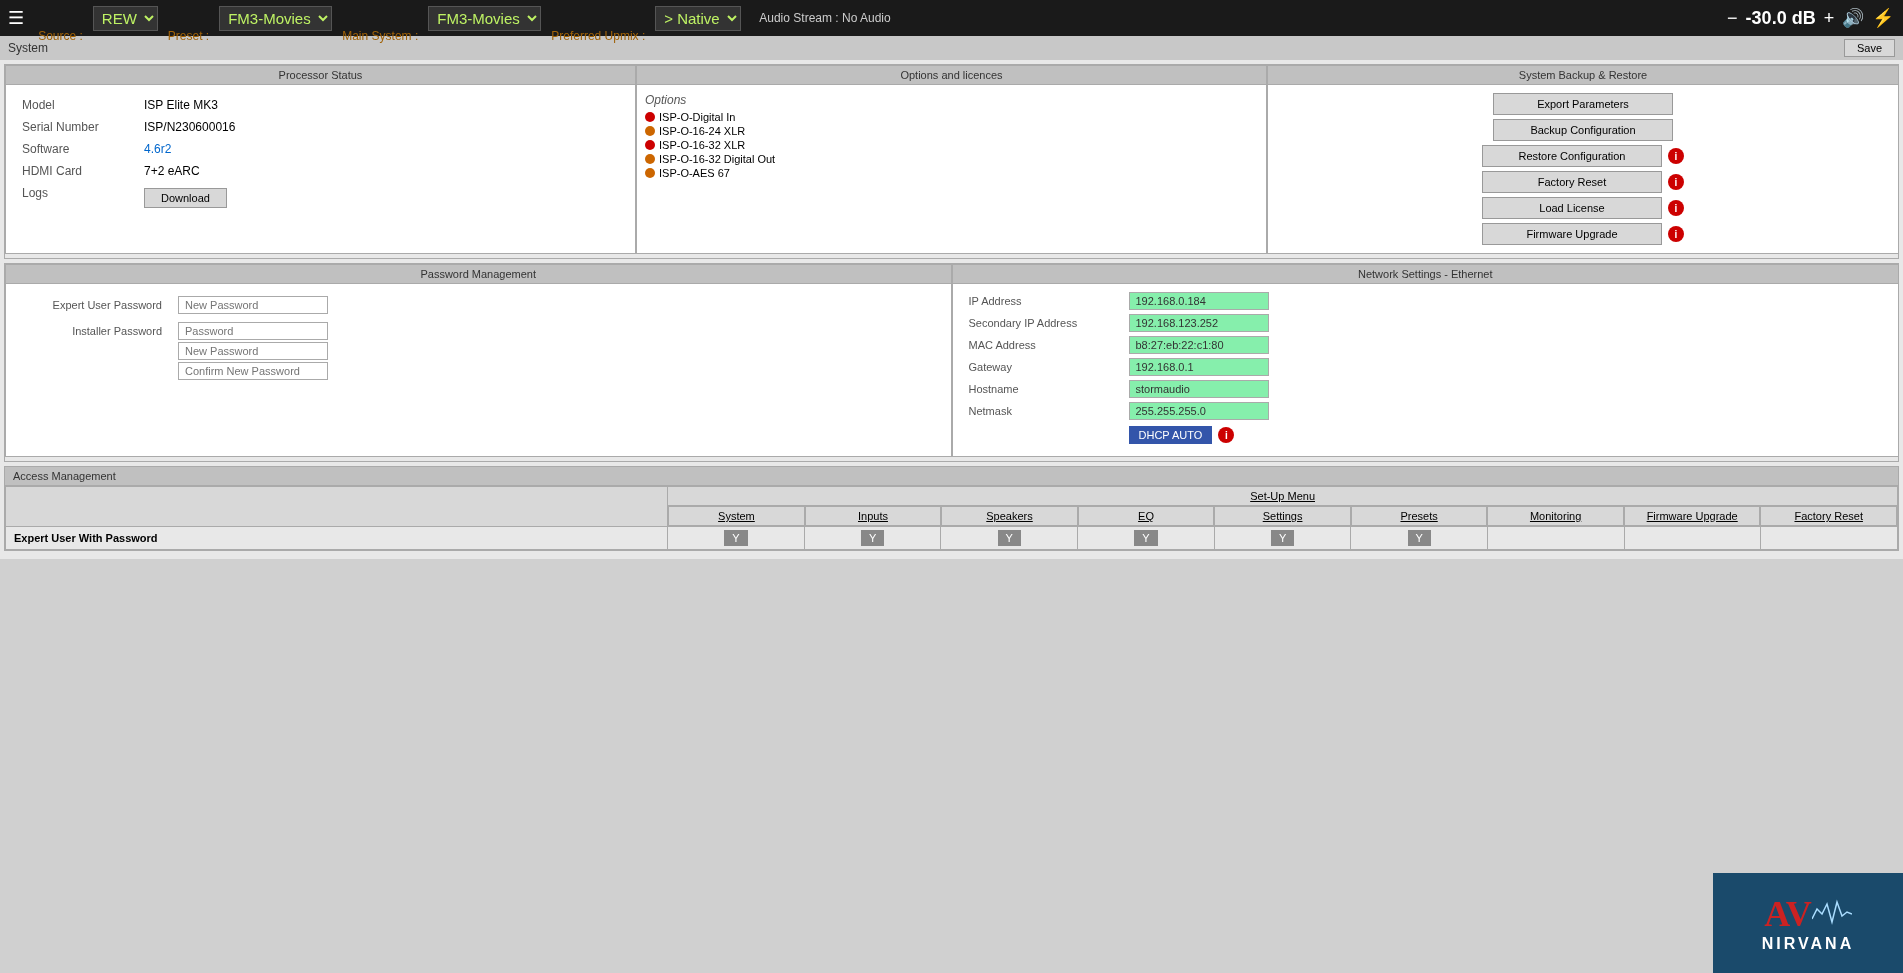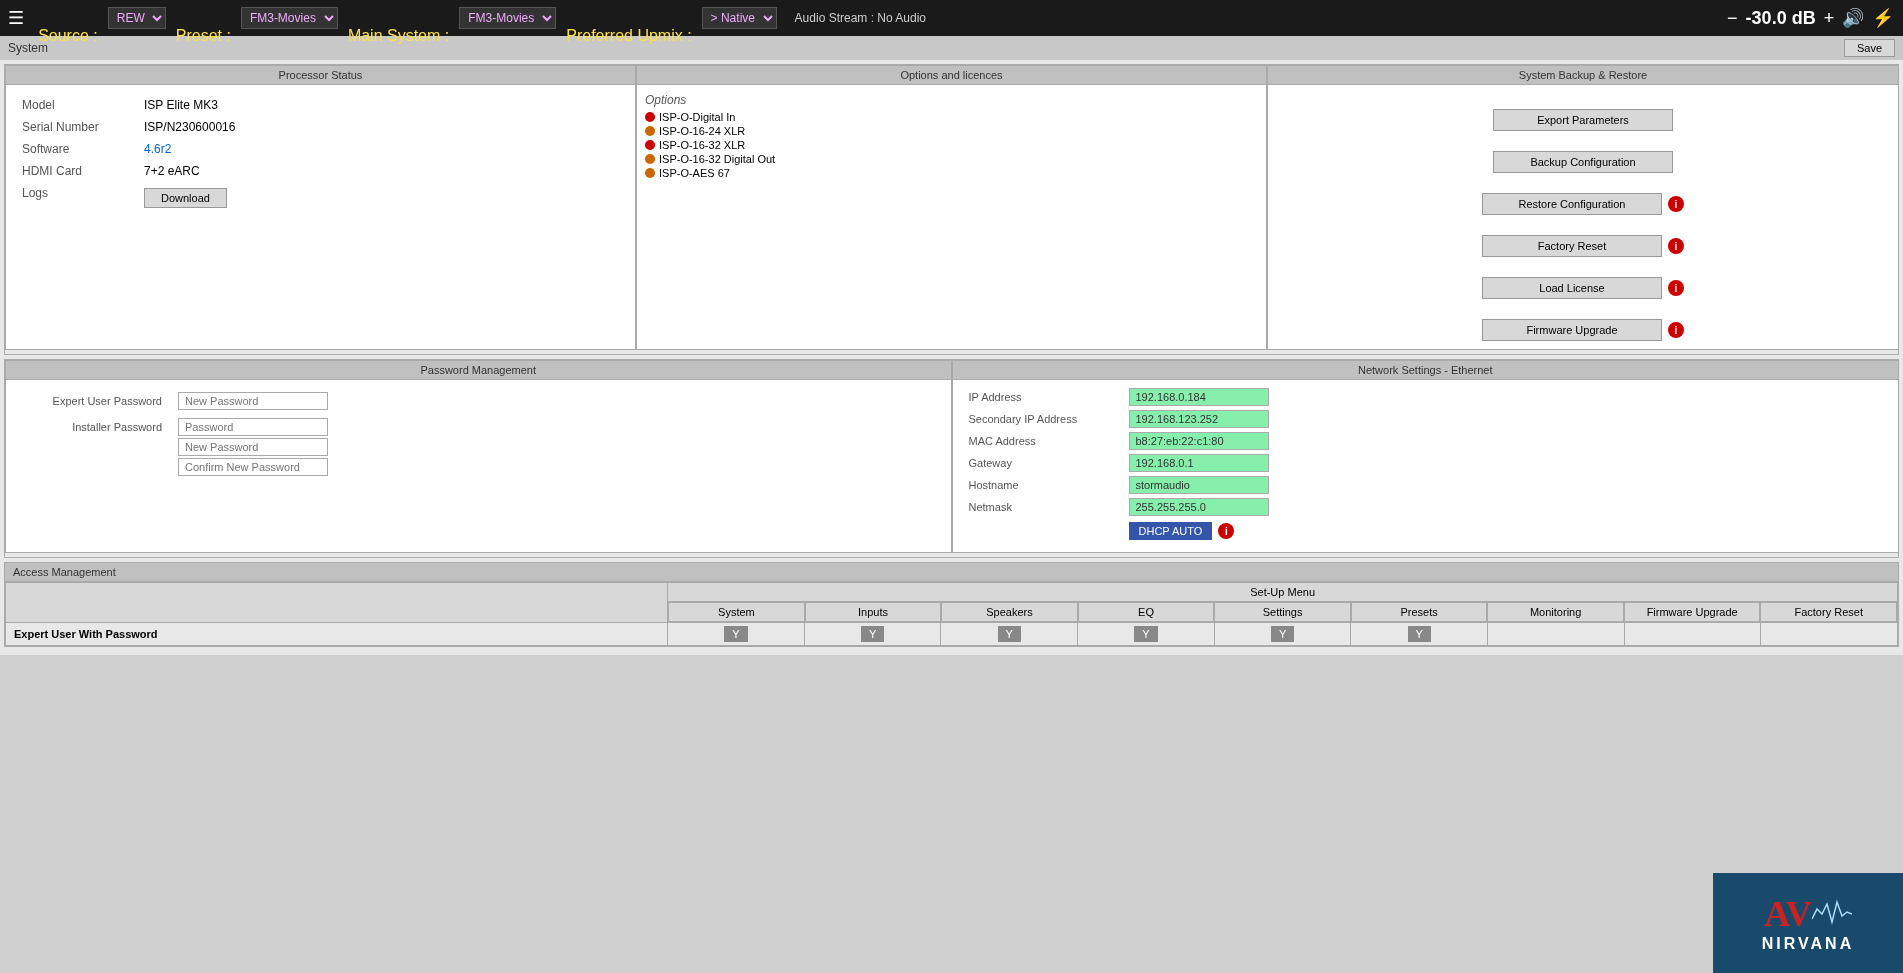--- a/index.html
+++ b/index.html
@@ -10,28 +10,28 @@
       background: #1a1a1a;
       color: #fff;
       display: flex;
       align-items: center;
       padding: 4px 8px;
       height: 36px;
       gap: 10px;
     }
     .top-bar select {
       background: #333;
-      color: #f0abfc;
+      color: #bef264;
       border: 1px solid #555;
       padding: 2px 4px;
+      font-size: 15px;
+    }
+    .top-bar label {
+      color: #a16207;
       font-size: 12px;
-    }
-    .top-bar label {
-      color: #fde047;
-      font-size: 16px;
       white-space: nowrap;
       margin-top: 36px;
     }
     .top-bar .menu-icon {
       font-size: 18px;
       cursor: pointer;
       margin-right: 4px;
     }
     .top-bar .audio-stream {
       color: #ccc;
@@ -193,21 +193,20 @@
       padding: 4px 0;
       width: 180px;
       font-size: 11px;
       cursor: pointer;
       text-align: center;
     }
     .backup-row {
       display: flex;
       align-items: center;
       gap: 6px;
-      margin-top: 16px;
     }
     .info-icon-red {
       width: 16px;
       height: 16px;
       background: #cc0000;
       border-radius: 50%;
       color: #fff;
       font-size: 10px;
       font-weight: bold;
       display: flex;
@@ -543,21 +542,21 @@
       </div>
     </div>
   </div>
 
   <div class="access-section">
     <div class="access-header">Access Management</div>
     <table class="access-table">
       <thead>
         <tr>
           <th style="width:35%; text-align:left;"></th>
-          <th colspan="9" style="text-align:center; padding:0;">
+          <th colspan="9" style="text-align:center; padding:0;text-decoration:underline;">
             <div class="setup-menu-header">Set-Up Menu</div>
             <div style="display:flex;">
               <div style="flex:1; text-align:center; padding:3px 4px; background:#d8d8d8; border:1px solid #aaa; font-size:11px;">System</div>
               <div style="flex:1; text-align:center; padding:3px 4px; background:#d8d8d8; border:1px solid #aaa; font-size:11px;">Inputs</div>
               <div style="flex:1; text-align:center; padding:3px 4px; background:#d8d8d8; border:1px solid #aaa; font-size:11px;">Speakers</div>
               <div style="flex:1; text-align:center; padding:3px 4px; background:#d8d8d8; border:1px solid #aaa; font-size:11px;">EQ</div>
               <div style="flex:1; text-align:center; padding:3px 4px; background:#d8d8d8; border:1px solid #aaa; font-size:11px;">Settings</div>
               <div style="flex:1; text-align:center; padding:3px 4px; background:#d8d8d8; border:1px solid #aaa; font-size:11px;">Presets</div>
               <div style="flex:1; text-align:center; padding:3px 4px; background:#d8d8d8; border:1px solid #aaa; font-size:11px;">Monitoring</div>
               <div style="flex:1; text-align:center; padding:3px 4px; background:#d8d8d8; border:1px solid #aaa; font-size:11px;">Firmware Upgrade</div>

